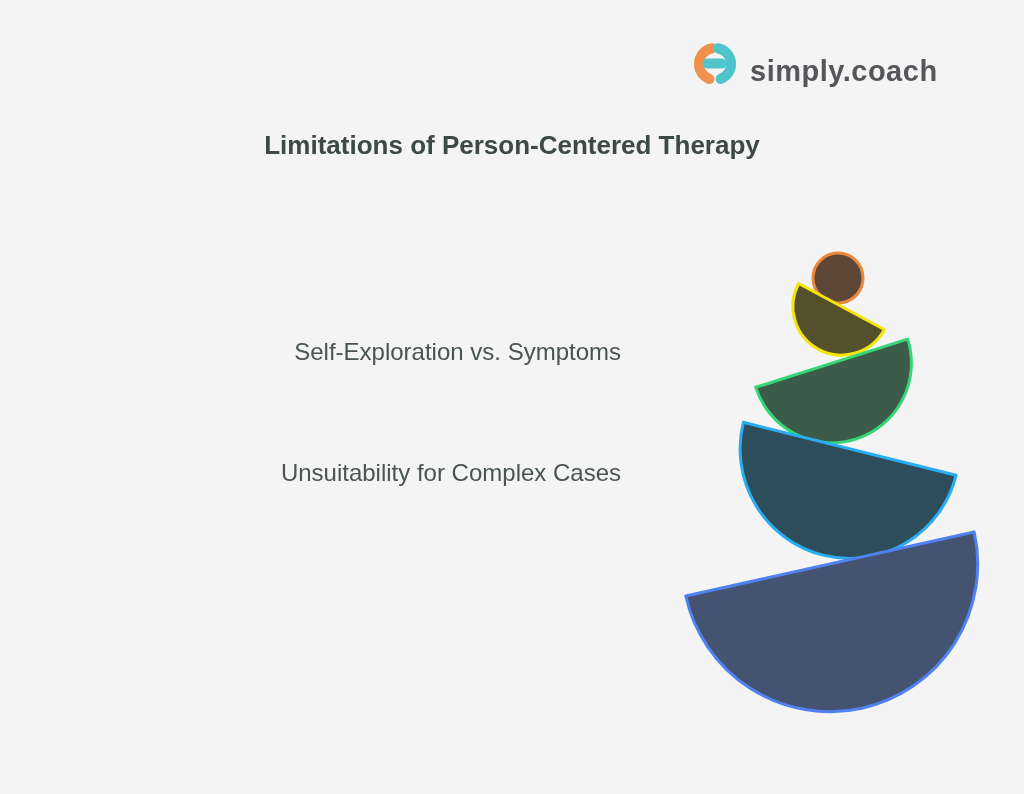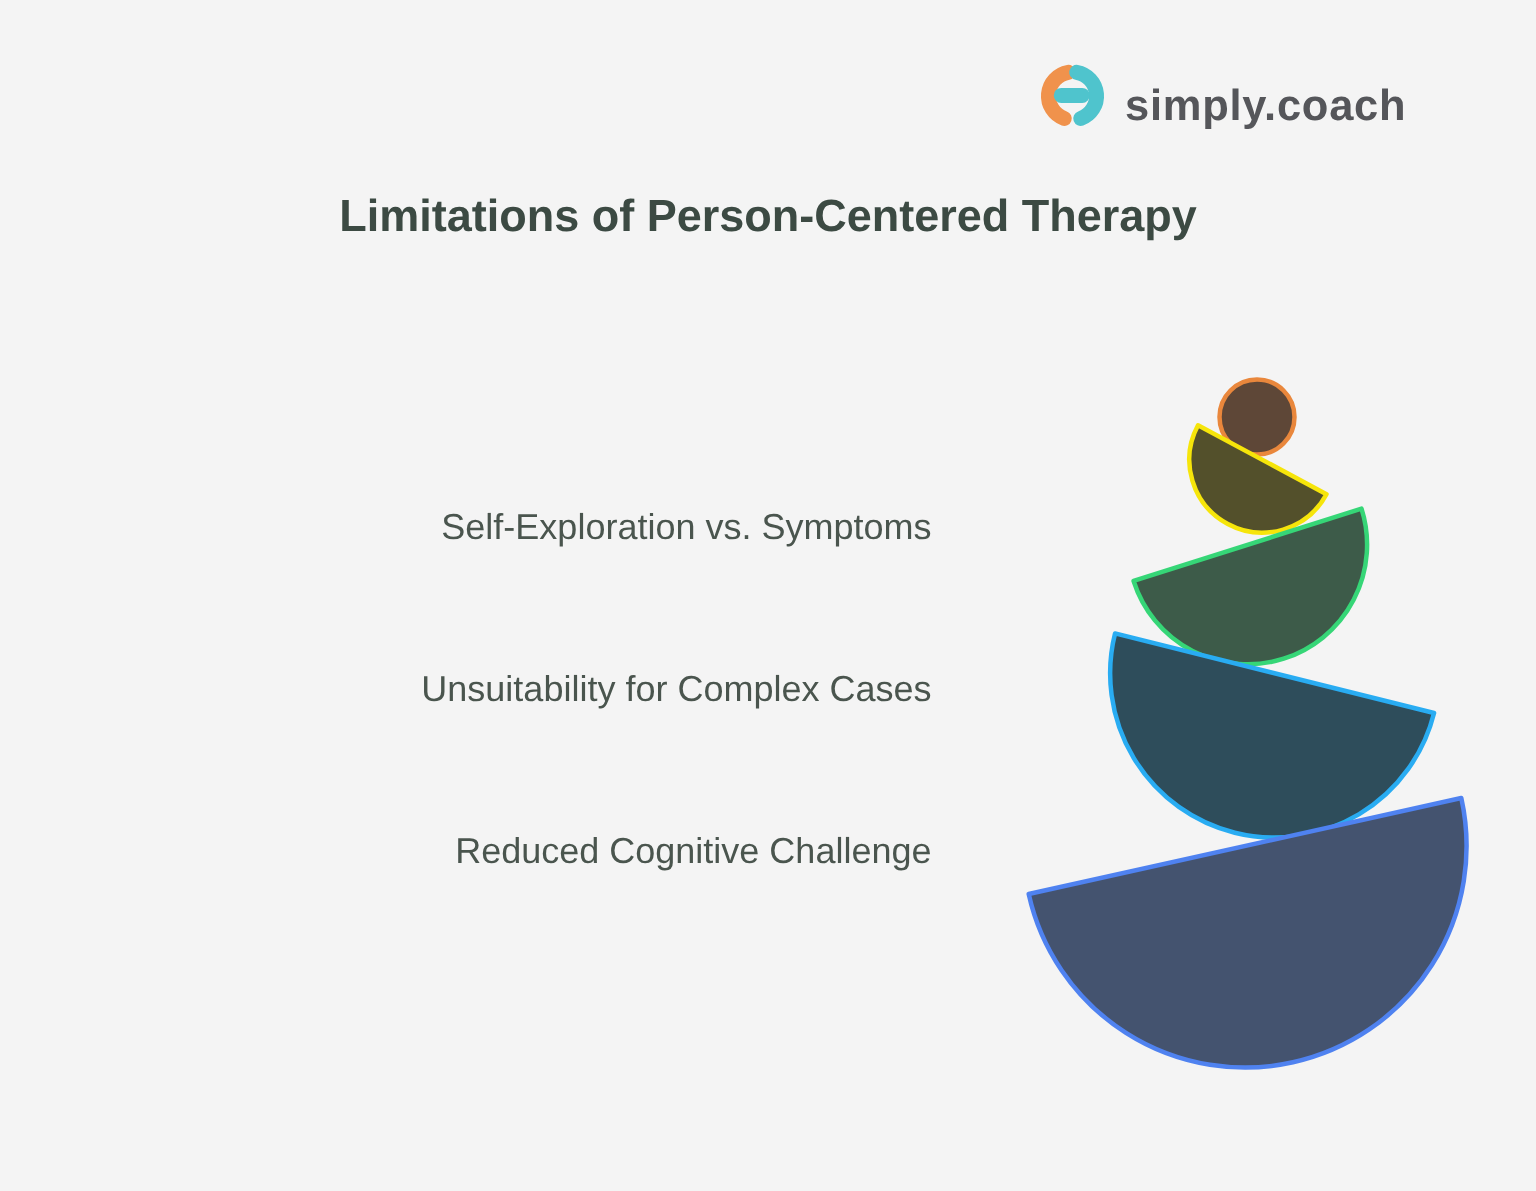--- a/index.html
+++ b/index.html
@@ -40,21 +40,21 @@
     white-space: nowrap;
     margin-top: 14px;
   }
   
   .title {
     position: absolute;
     top: 126px;
     left: 0;
     width: 1024px;
     text-align: center;
-    font-size: 30px;
+    font-size: 26px;
     line-height: 38px;
     font-weight: 700;
     margin: 0;
   }
   
   .label {
     position: absolute;
     right: 403px;
     font-size: 24px;
     line-height: 32px;
@@ -85,22 +85,21 @@
       <path d="M22.2 9.2 A16 16 0 0 0 19.5 40" fill="none" stroke-width="10" stroke-linecap="round" stroke="#f0924c"></path>
       <path d="M27.8 9.2 A16 16 0 0 1 30.5 40" fill="none" stroke-width="10" stroke-linecap="round" stroke="#4fc4cd"></path>
       <line x1="17.5" y1="24.6" x2="31.5" y2="24.6" stroke-width="10" stroke-linecap="round" stroke="#4fc4cd"></line>
     </svg>
     <span class="logo-text" style="color: rgb(85, 86, 90);">simply.coach</span>
   </div>
 
   <h1 class="title" style="color: rgb(60, 74, 67);">Limitations of Person-Centered Therapy</h1>
 
   <div class="label" style="color: rgb(74, 85, 78);">Self-Exploration vs. Symptoms</div>
-  <div class="label" style="color: rgb(74, 85, 78);">Unsuitability for Complex Cases</div>
-  <div class="label" style="color: rgb(74, 85, 78);">Reduced Cognitive Challenge</div>
+  <div class="label" style="color: rgb(74, 85, 78); margin-top: 13px;">Unsuitability for Complex Cases</div>
 
   <svg class="stack-svg" viewBox="0 0 1024 794">
       <circle cx="838" cy="278" r="25" fill="#5e4737" stroke="#e9873c" stroke-width="3" stroke-linejoin="round"></circle>
       <path d="M -48.6 0 A 48.6 48.6 0 0 0 48.6 0 Z" transform="translate(841.5 306.5) rotate(28.2)" fill="#53502b" stroke="#f6e50a" stroke-width="3" stroke-linejoin="round"></path>
       <path d="M -79.7 0 A 79.7 79.7 0 0 0 79.7 0 Z" transform="translate(831.7 363.2) rotate(-17.6)" fill="#3d5b49" stroke="#36d677" stroke-width="3" stroke-linejoin="round"></path>
       <path d="M -109.6 0 A 109.6 109.6 0 0 0 109.6 0 Z" transform="translate(849.7 448.8) rotate(14)" fill="#2e4d5b" stroke="#29acf2" stroke-width="3" stroke-linejoin="round"></path>
       <path d="M -147.7 0 A 147.7 147.7 0 0 0 147.7 0 Z" transform="translate(830 564) rotate(-12.5)" fill="#44536f" stroke="#4f82f0" stroke-width="3" stroke-linejoin="round"></path>
     </svg>
 
 </div>

